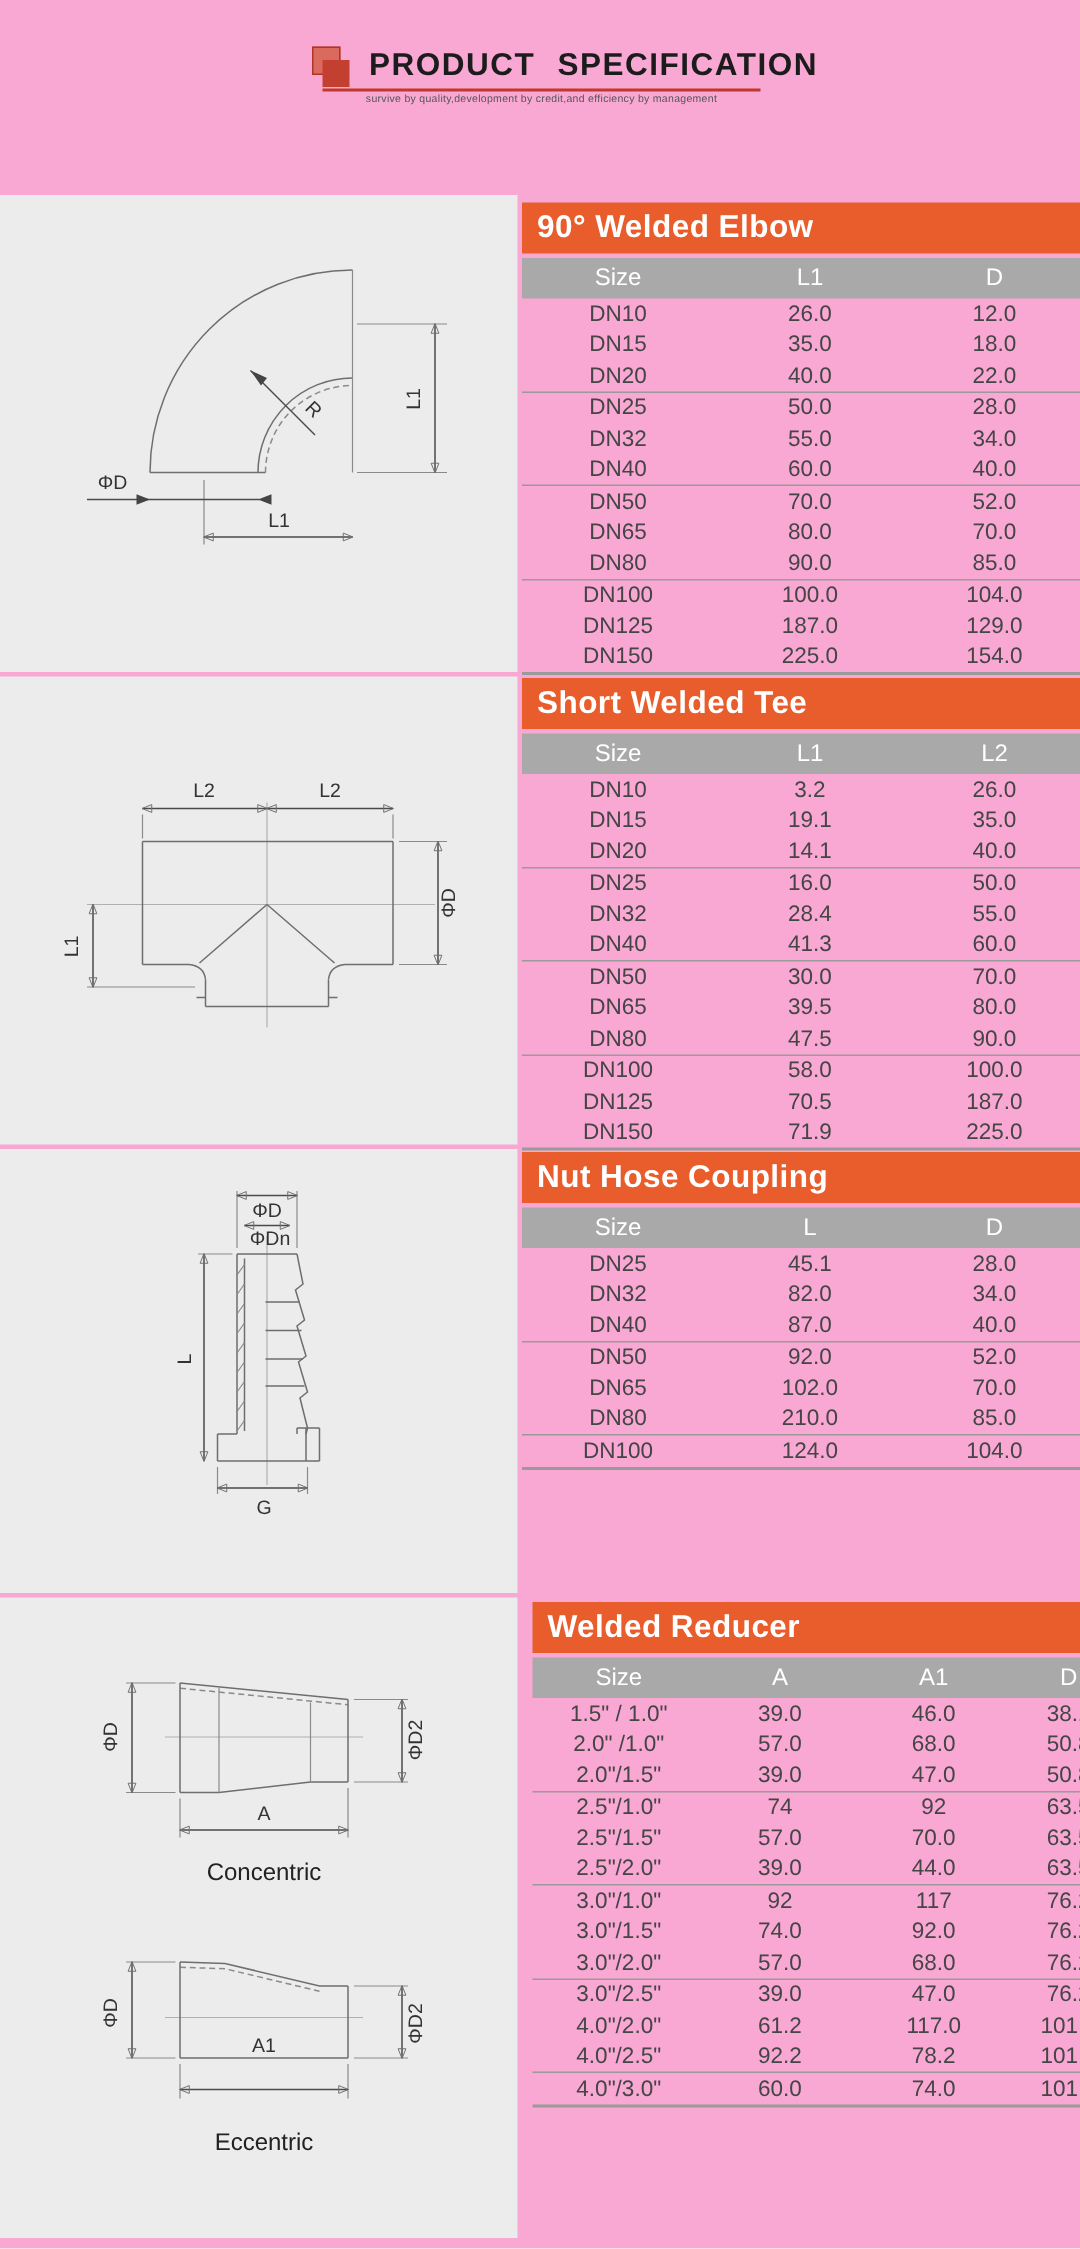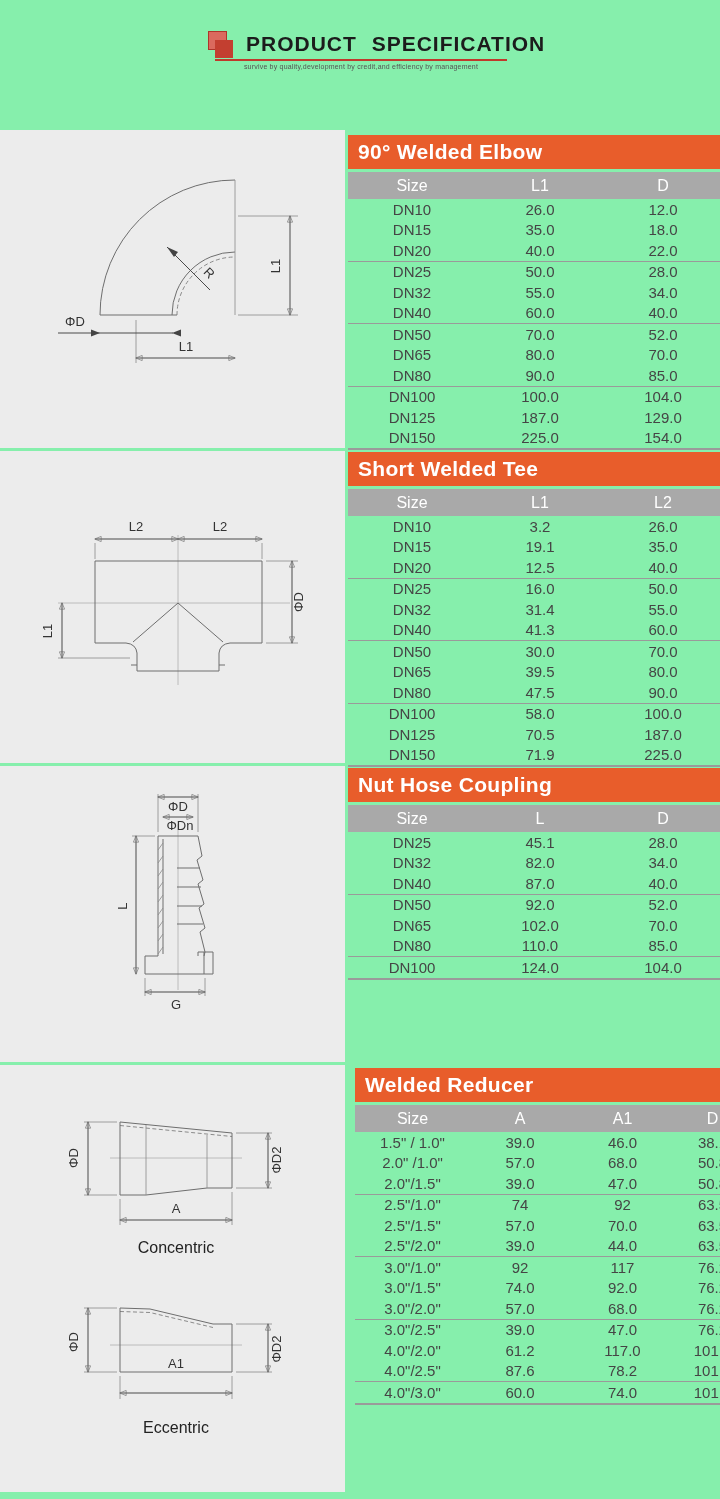--- a/index.html
+++ b/index.html
@@ -1,17 +1,17 @@
 <!DOCTYPE html>
 <html><head>
 <meta charset="utf-8">
 <style>
   html,body{margin:0;padding:0;background:#fff;}
   body{width:720px;height:1499px;overflow:hidden;font-family:"Liberation Sans",sans-serif;}
-  #page{position:relative;width:720px;height:1499px;background:#86efac;}
+  #page{position:relative;width:720px;height:1499px;background:#f9a8d4;}
 
   
   #brand{position:absolute;left:0;top:0;width:720px;height:110px;}
   .sq{position:absolute;}
   #sq-back{left:208px;top:31px;width:17px;height:17px;background:#DA6A5E;border:1px solid #AF352A;}
   #sq-front{left:215px;top:40px;width:18px;height:18px;background:#C33F30;}
   #brand-title{position:absolute;left:246px;top:32px;height:24px;line-height:24px;
     font-size:21px;font-weight:bold;color:#1c1c1c;letter-spacing:1px;word-spacing:8px;white-space:nowrap;}
   #brand-line{position:absolute;left:215px;top:59px;width:292px;height:2px;background:#C0392B;}
   #brand-tagline{position:absolute;left:213px;top:63px;width:296px;text-align:center;
@@ -220,31 +220,31 @@
             <div class="cell c1">3.2</div>
             <div class="cell c2">26.0</div>
           </div>
           <div class="trow">
             <div class="cell c0">DN15</div>
             <div class="cell c1">19.1</div>
             <div class="cell c2">35.0</div>
           </div>
           <div class="trow">
             <div class="cell c0">DN20</div>
-            <div class="cell c1">12.5</div>
+            <div class="cell c1">14.1</div>
             <div class="cell c2">40.0</div>
           </div>
           <div class="trow brk">
             <div class="cell c0">DN25</div>
             <div class="cell c1">16.0</div>
             <div class="cell c2">50.0</div>
           </div>
           <div class="trow">
             <div class="cell c0">DN32</div>
-            <div class="cell c1">31.4</div>
+            <div class="cell c1">28.4</div>
             <div class="cell c2">55.0</div>
           </div>
           <div class="trow">
             <div class="cell c0">DN40</div>
             <div class="cell c1">41.3</div>
             <div class="cell c2">60.0</div>
           </div>
           <div class="trow brk">
             <div class="cell c0">DN50</div>
             <div class="cell c1">30.0</div>
@@ -355,21 +355,21 @@
             <div class="cell c1">92.0</div>
             <div class="cell c2">52.0</div>
           </div>
           <div class="trow">
             <div class="cell c0">DN65</div>
             <div class="cell c1">102.0</div>
             <div class="cell c2">70.0</div>
           </div>
           <div class="trow">
             <div class="cell c0">DN80</div>
-            <div class="cell c1">110.0</div>
+            <div class="cell c1">210.0</div>
             <div class="cell c2">85.0</div>
           </div>
           <div class="trow brk">
             <div class="cell c0">DN100</div>
             <div class="cell c1">124.0</div>
             <div class="cell c2">104.0</div>
           </div>
         </div>
     </div>
   </section>
@@ -496,21 +496,21 @@
             <div class="cell c3">76.2</div>
           </div>
           <div class="trow">
             <div class="cell c0">4.0"/2.0"</div>
             <div class="cell c1">61.2</div>
             <div class="cell c2">117.0</div>
             <div class="cell c3">101.6</div>
           </div>
           <div class="trow">
             <div class="cell c0">4.0"/2.5"</div>
-            <div class="cell c1">87.6</div>
+            <div class="cell c1">92.2</div>
             <div class="cell c2">78.2</div>
             <div class="cell c3">101.6</div>
           </div>
           <div class="trow brk">
             <div class="cell c0">4.0"/3.0"</div>
             <div class="cell c1">60.0</div>
             <div class="cell c2">74.0</div>
             <div class="cell c3">101.6</div>
           </div>
         </div>

